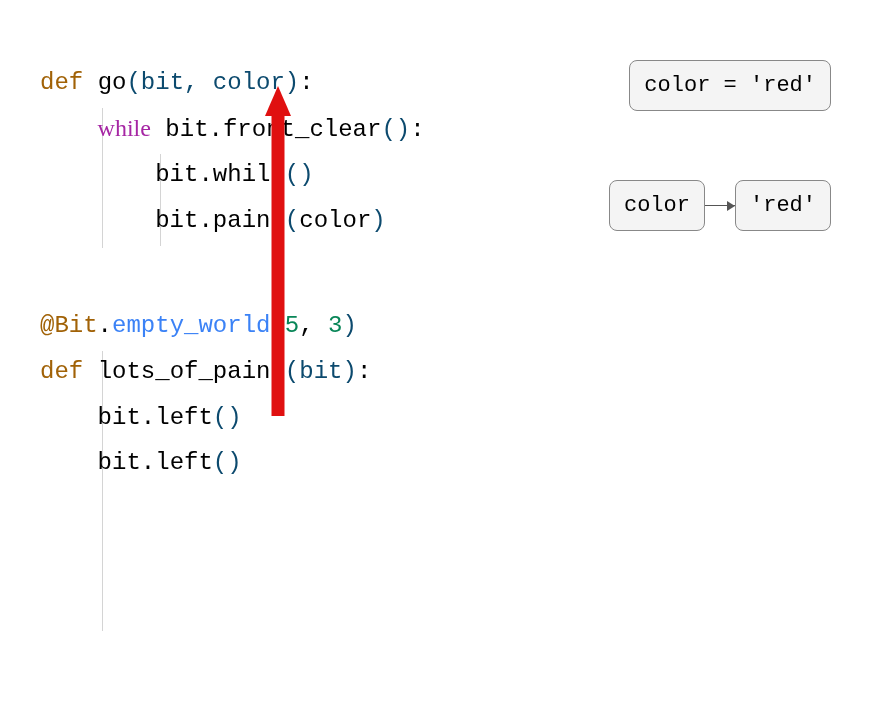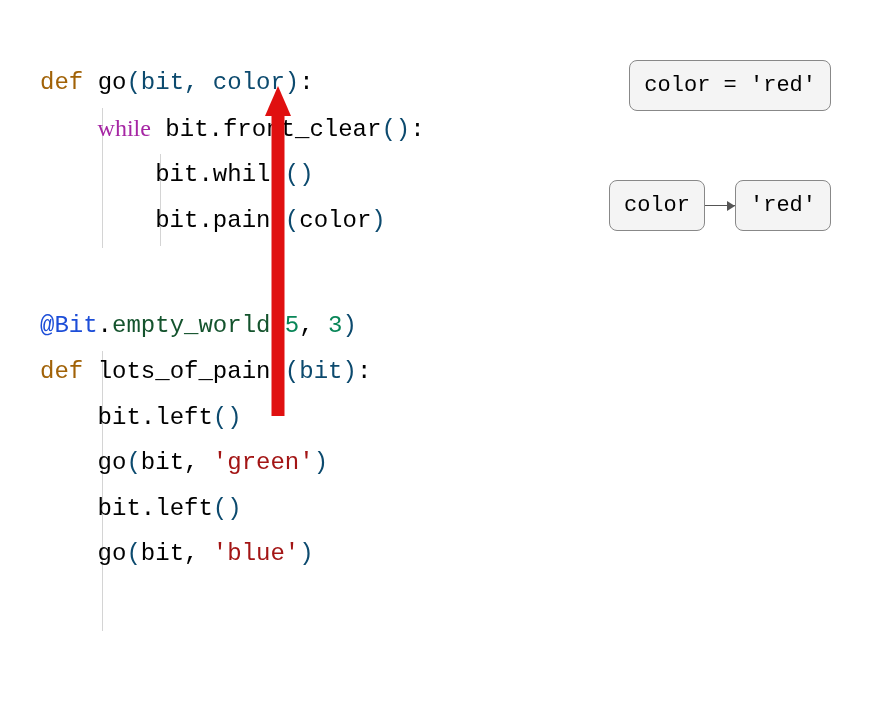--- a/index.html
+++ b/index.html
@@ -28,22 +28,22 @@
       position: relative;
     }
     
     .keyword { color: #a16207; }
     .func-name { color: #000000; }
     .paren { color: #0c4a6e; }
     .while { color: #a626a4; font-family: Liberation Serif, serif; }
     .method { color: #000000; }
     .string { color: #a31515; }
     .number { color: #098658; }
-    .at { color: #1d4ed8; }
-    .deco-name { color: #14532d; }
+    .at { color: #a16207; }
+    .deco-name { color: #3b82f6; }
     
     .code1 {
       position: relative;
     }
     
     .guide1 {
       position: absolute;
       left: 62px;
       top: 48px;
       height: 140px;
@@ -132,23 +132,21 @@
   <div class="line">    <span class="while">while</span> <span>bit</span><span>.</span><span class="method">front_clear</span><span class="paren">()</span><span>:</span></div>
   <div class="line">        <span>bit</span><span>.</span><span class="method">while</span><span class="paren">()</span></div>
   <div class="line">        <span>bit</span><span>.</span><span class="method">paint</span><span class="paren">(</span><span>color</span><span class="paren">)</span></div>
 </div>
 
 <div class="code-block code2">
   <div class="guide3"></div>
   <div class="line"><span class="at">@Bit</span><span>.</span><span class="deco-name">empty_world</span><span class="paren">(</span><span class="number">5</span><span>, </span><span class="number">3</span><span class="paren">)</span></div>
   <div class="line"><span class="keyword">def</span> <span class="func-name">lots_of_paint</span><span class="paren">(bit)</span><span>:</span></div>
   <div class="line">    <span>bit</span><span>.</span><span class="method">left</span><span class="paren">()</span></div>
-  <div class="line">    <span>go</span><span class="paren">(</span><span>bit</span><span>, </span><span class="string">'green'</span><span class="paren">)</span></div>
   <div class="line">    <span>bit</span><span>.</span><span class="method">left</span><span class="paren">()</span></div>
-  <div class="line">    <span>go</span><span class="paren">(</span><span>bit</span><span>, </span><span class="string">'blue'</span><span class="paren">)</span></div>
 </div>
 
 <div class="box-container1">
   <div class="box">color = 'red'</div>
 </div>
 
 <div class="box-container2">
   <div class="box">color</div>
   <div class="connector"></div>
   <div class="box">'red'</div>

